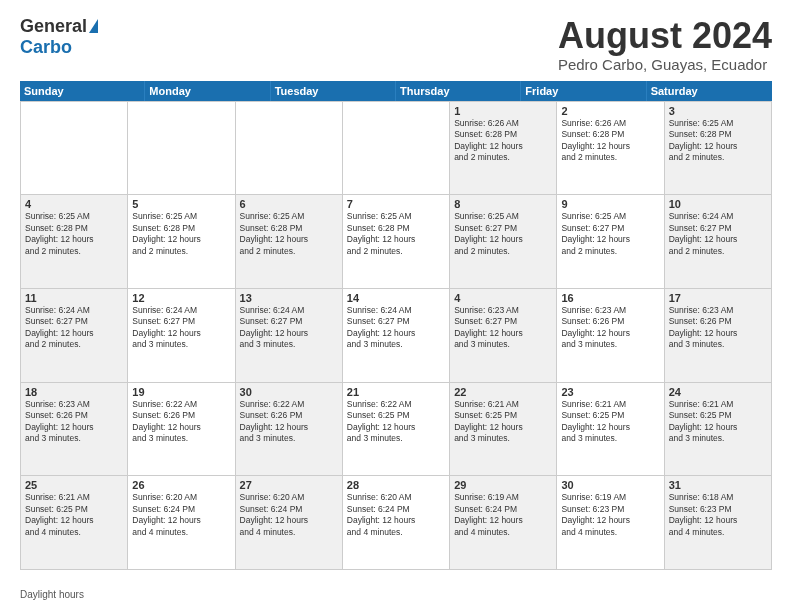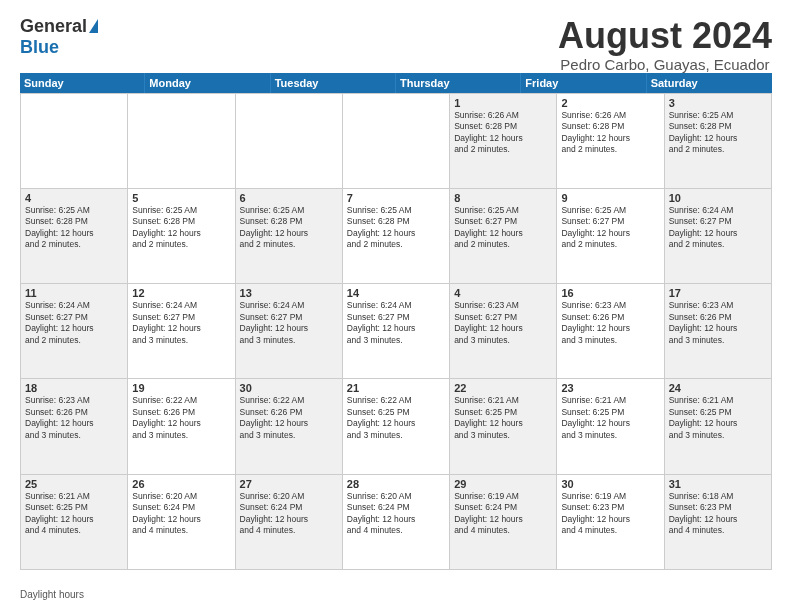--- a/index.html
+++ b/index.html
@@ -14,21 +14,21 @@
       width: 792px;
       height: 612px;
       padding: 16px 20px 12px 20px;
       display: flex;
       flex-direction: column;
     }
     .header {
       display: flex;
       justify-content: space-between;
       align-items: flex-start;
-      margin-bottom: 0;
+      margin-bottom: 8px;
     }
     .logo {
       display: flex;
       flex-direction: column;
       align-items: flex-start;
     }
     .logo-text {
       display: flex;
       align-items: center;
       font-size: 18px;
@@ -39,21 +39,21 @@
     .logo-blue { color: #1a6faf; font-size: 18px; font-weight: bold; }
     .logo-triangle {
       width: 0;
       height: 0;
       border-left: 9px solid transparent;
       border-bottom: 14px solid #1a6faf;
       margin-left: 2px;
       margin-bottom: 2px;
     }
     .title-block {
-      text-align: center;
+      text-align: left;
     }
     .main-title {
       font-size: 36px;
       font-weight: bold;
       color: #333;
       line-height: 1.1;
     }
     .subtitle {
       font-size: 15px;
       color: #555;
@@ -122,21 +122,21 @@
 </head>
 <body>
 
 <div class="page">
   <div class="header">
     <div class="logo">
       <div class="logo-text">
         <span class="logo-general">General</span>
         <div class="logo-triangle"></div>
       </div>
-      <span class="logo-blue">Blue</span>
+      <span class="logo-blue">Carbo</span>
     </div>
     <div class="title-block">
       <div class="main-title">August 2024</div>
       <div class="subtitle">Pedro Carbo, Guayas, Ecuador</div>
     </div>
   </div>
 
   <div class="calendar">
     <div class="cal-header" id="cal-header-row">
         <div class="cal-header-cell">Sunday</div>

